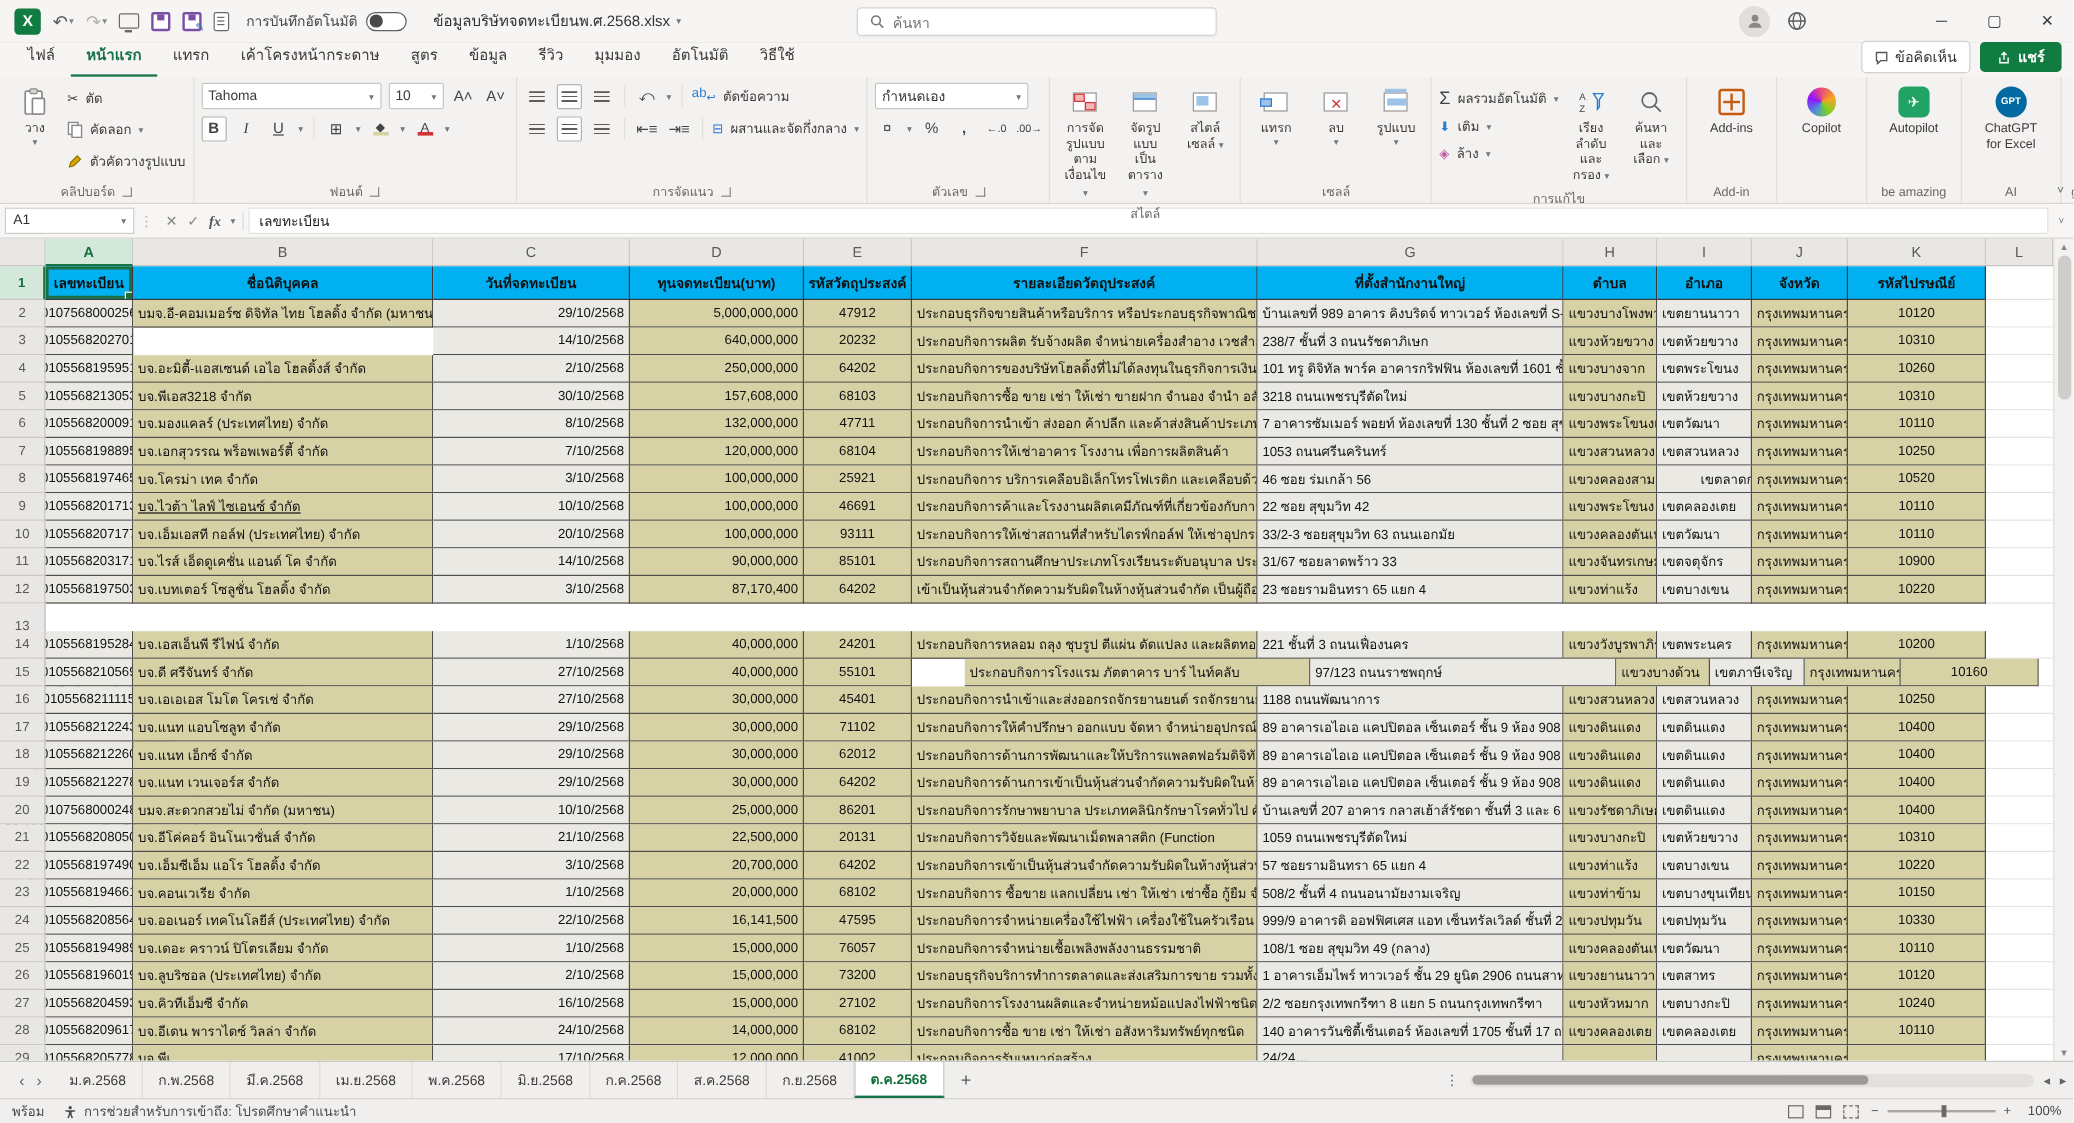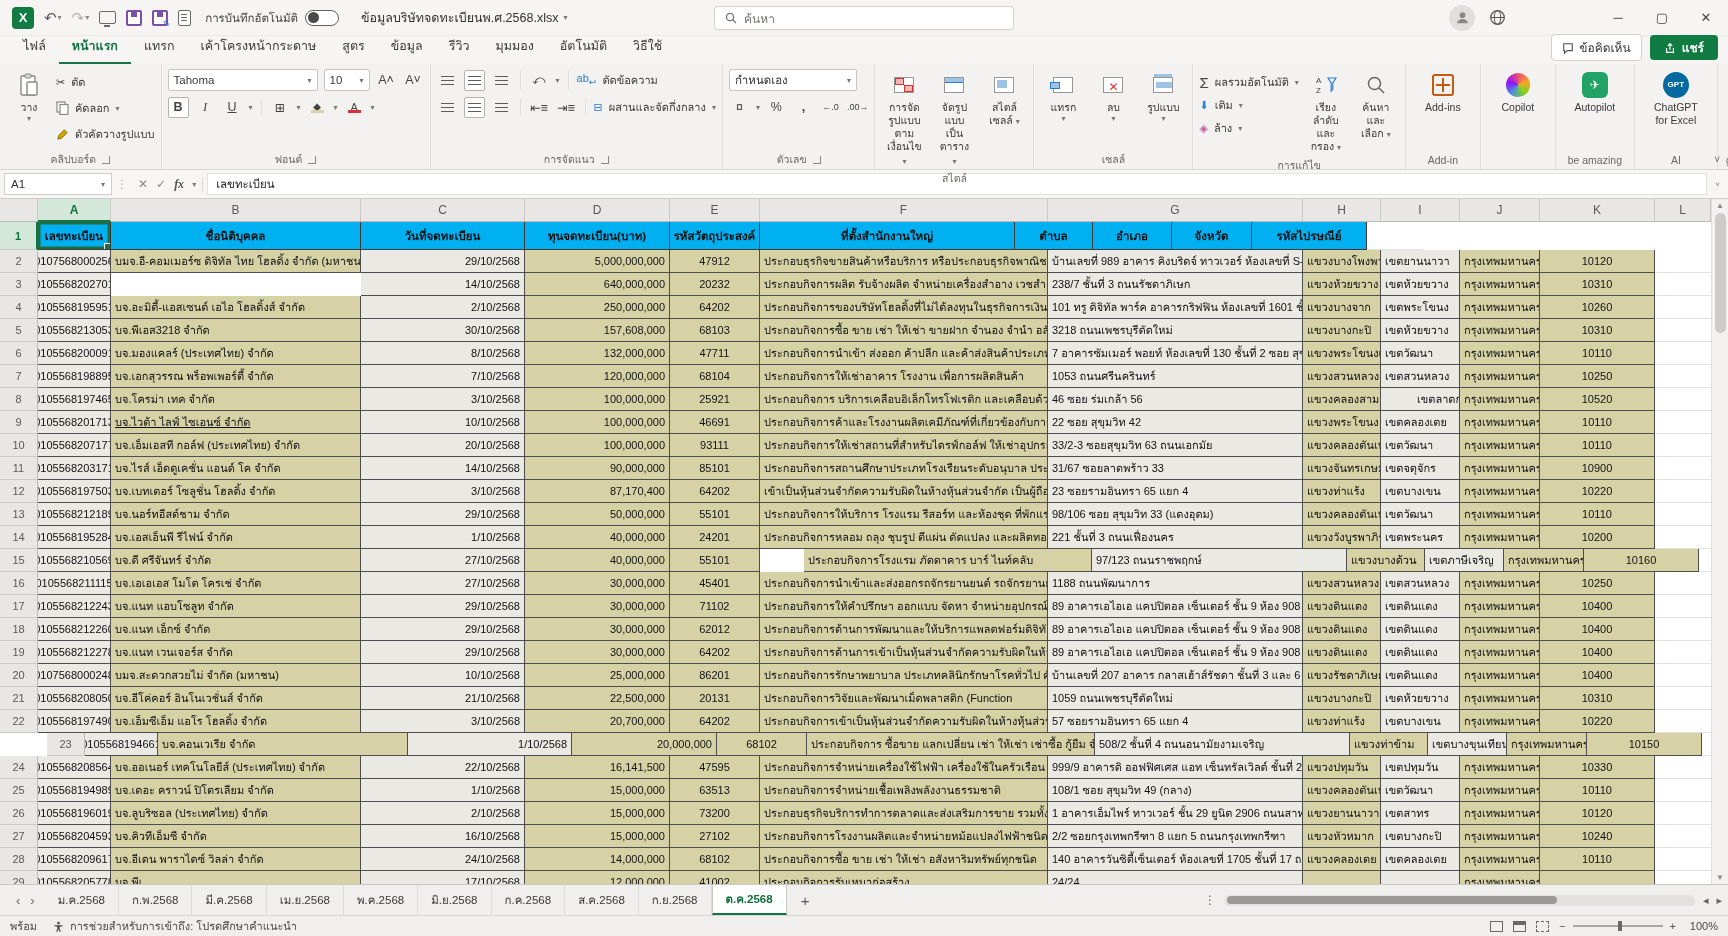--- a/index.html
+++ b/index.html
@@ -577,20 +577,21 @@
           <div class="ch-cell" style="width: 115px;">K</div>
           <div class="ch-cell" style="width: 56px;">L</div>
         </div>
         <div class="grow hdr" style="height: 28px;">
           <div class="rownum sel">1</div>
           <div class="cell a1sel" style="width: 73px; height: 28px;">เลขทะเบียน</div>
           <div class="cell" style="width: 250px; height: 28px;">ชื่อนิติบุคคล</div>
           <div class="cell" style="width: 164px; height: 28px;">วันที่จดทะเบียน</div>
           <div class="cell" style="width: 145px; height: 28px;">ทุนจดทะเบียน(บาท)</div>
           <div class="cell" style="width: 90px; height: 28px;">รหัสวัตถุประสงค์</div>
+          <div class="cell" style="width: 288px; height: 28px;">รายละเอียดวัตถุประสงค์</div>
           <div class="cell" style="width: 255px; height: 28px;">ที่ตั้งสำนักงานใหญ่</div>
           <div class="cell" style="width: 78px; height: 28px;">ตำบล</div>
           <div class="cell" style="width: 79px; height: 28px;">อำเภอ</div>
           <div class="cell" style="width: 80px; height: 28px;">จังหวัด</div>
           <div class="cell" style="width: 115px; height: 28px;">รหัสไปรษณีย์</div>
           <div class="filler" style="width: 56px; height: 28px;"></div>
         </div>
         <div class="grow" style="height: 23px;">
           <div class="rownum">2</div>
           <div class="cell bg-g ta-c" style="width: 73px; height: 23px;">0107568000256</div>
@@ -749,21 +750,21 @@
           <div class="cell bg-t ta-r" style="width: 145px; height: 23px;">87,170,400</div>
           <div class="cell bg-t ta-c" style="width: 90px; height: 23px;">64202</div>
           <div class="cell bg-t" style="width: 288px; height: 23px;">เข้าเป็นหุ้นส่วนจำกัดความรับผิดในห้างหุ้นส่วนจำกัด เป็นผู้ถือหุ้น</div>
           <div class="cell bg-g" style="width: 255px; height: 23px;">23  ซอยรามอินทรา 65 แยก 4</div>
           <div class="cell bg-t" style="width: 78px; height: 23px;">แขวงท่าแร้ง</div>
           <div class="cell bg-g" style="width: 79px; height: 23px;">เขตบางเขน</div>
           <div class="cell bg-t" style="width: 80px; height: 23px;">กรุงเทพมหานคร</div>
           <div class="cell bg-t ta-c" style="width: 115px; height: 23px;">10220</div>
           <div class="filler" style="width: 56px; height: 23px;"></div>
         </div>
-        <div class="grow" style="height: 23px;">
+        <div class="grow" style="height: 23px; flex-direction: column;">
           <div class="rownum">13</div>
           <div class="cell bg-g ta-c" style="width: 73px; height: 23px;">0105568212189</div>
           <div class="cell bg-t" style="width: 250px; height: 23px;">บจ.นอร์ทอีสต์ชาม จำกัด</div>
           <div class="cell bg-g ta-r" style="width: 164px; height: 23px;">29/10/2568</div>
           <div class="cell bg-t ta-r" style="width: 145px; height: 23px;">50,000,000</div>
           <div class="cell bg-t ta-c" style="width: 90px; height: 23px;">55101</div>
           <div class="cell bg-t" style="width: 288px; height: 23px;">ประกอบกิจการให้บริการ โรงแรม รีสอร์ท และห้องชุด ที่พักแรม</div>
           <div class="cell bg-g" style="width: 255px; height: 23px;">98/106  ซอย สุขุมวิท 33 (แดงอุดม)</div>
           <div class="cell bg-t" style="width: 78px; height: 23px;">แขวงคลองตันเหนือ</div>
           <div class="cell bg-g" style="width: 79px; height: 23px;">เขตวัฒนา</div>
@@ -899,21 +900,21 @@
           <div class="cell bg-t ta-r" style="width: 145px; height: 23px;">20,700,000</div>
           <div class="cell bg-t ta-c" style="width: 90px; height: 23px;">64202</div>
           <div class="cell bg-t" style="width: 288px; height: 23px;">ประกอบกิจการเข้าเป็นหุ้นส่วนจำกัดความรับผิดในห้างหุ้นส่วนจำ</div>
           <div class="cell bg-g" style="width: 255px; height: 23px;">57  ซอยรามอินทรา 65 แยก 4</div>
           <div class="cell bg-t" style="width: 78px; height: 23px;">แขวงท่าแร้ง</div>
           <div class="cell bg-g" style="width: 79px; height: 23px;">เขตบางเขน</div>
           <div class="cell bg-t" style="width: 80px; height: 23px;">กรุงเทพมหานคร</div>
           <div class="cell bg-t ta-c" style="width: 115px; height: 23px;">10220</div>
           <div class="filler" style="width: 56px; height: 23px;"></div>
         </div>
-        <div class="grow" style="height: 23px; padding-left: 47px;">
+        <div class="grow" style="height: 23px;">
           <div class="rownum">23</div>
           <div class="cell bg-g ta-c" style="width: 73px; height: 23px;">0105568194661</div>
           <div class="cell bg-t" style="width: 250px; height: 23px;">บจ.คอนเวเรีย จำกัด</div>
           <div class="cell bg-g ta-r" style="width: 164px; height: 23px;">1/10/2568</div>
           <div class="cell bg-t ta-r" style="width: 145px; height: 23px;">20,000,000</div>
           <div class="cell bg-t ta-c" style="width: 90px; height: 23px;">68102</div>
           <div class="cell bg-t" style="width: 288px; height: 23px;">ประกอบกิจการ ซื้อขาย แลกเปลี่ยน เช่า ให้เช่า เช่าซื้อ กู้ยืม จำ</div>
           <div class="cell bg-g" style="width: 255px; height: 23px;">508/2  ชั้นที่ 4 ถนนอนามัยงามเจริญ</div>
           <div class="cell bg-t" style="width: 78px; height: 23px;">แขวงท่าข้าม</div>
           <div class="cell bg-g" style="width: 79px; height: 23px;">เขตบางขุนเทียน</div>
@@ -935,21 +936,21 @@
           <div class="cell bg-t" style="width: 80px; height: 23px;">กรุงเทพมหานคร</div>
           <div class="cell bg-t ta-c" style="width: 115px; height: 23px;">10330</div>
           <div class="filler" style="width: 56px; height: 23px;"></div>
         </div>
         <div class="grow" style="height: 23px;">
           <div class="rownum">25</div>
           <div class="cell bg-g ta-c" style="width: 73px; height: 23px;">0105568194989</div>
           <div class="cell bg-t" style="width: 250px; height: 23px;">บจ.เดอะ คราวน์ ปิโตรเลียม จำกัด</div>
           <div class="cell bg-g ta-r" style="width: 164px; height: 23px;">1/10/2568</div>
           <div class="cell bg-t ta-r" style="width: 145px; height: 23px;">15,000,000</div>
-          <div class="cell bg-t ta-c" style="width: 90px; height: 23px;">63513</div>
+          <div class="cell bg-t ta-c" style="width: 90px; height: 23px;">76057</div>
           <div class="cell bg-t" style="width: 288px; height: 23px;">ประกอบกิจการจำหน่ายเชื้อเพลิงพลังงานธรรมชาติ</div>
           <div class="cell bg-g" style="width: 255px; height: 23px;">108/1  ซอย สุขุมวิท 49 (กลาง)</div>
           <div class="cell bg-t" style="width: 78px; height: 23px;">แขวงคลองตันเหนือ</div>
           <div class="cell bg-g" style="width: 79px; height: 23px;">เขตวัฒนา</div>
           <div class="cell bg-t" style="width: 80px; height: 23px;">กรุงเทพมหานคร</div>
           <div class="cell bg-t ta-c" style="width: 115px; height: 23px;">10110</div>
           <div class="filler" style="width: 56px; height: 23px;"></div>
         </div>
         <div class="grow" style="height: 23px;">
           <div class="rownum">26</div>

